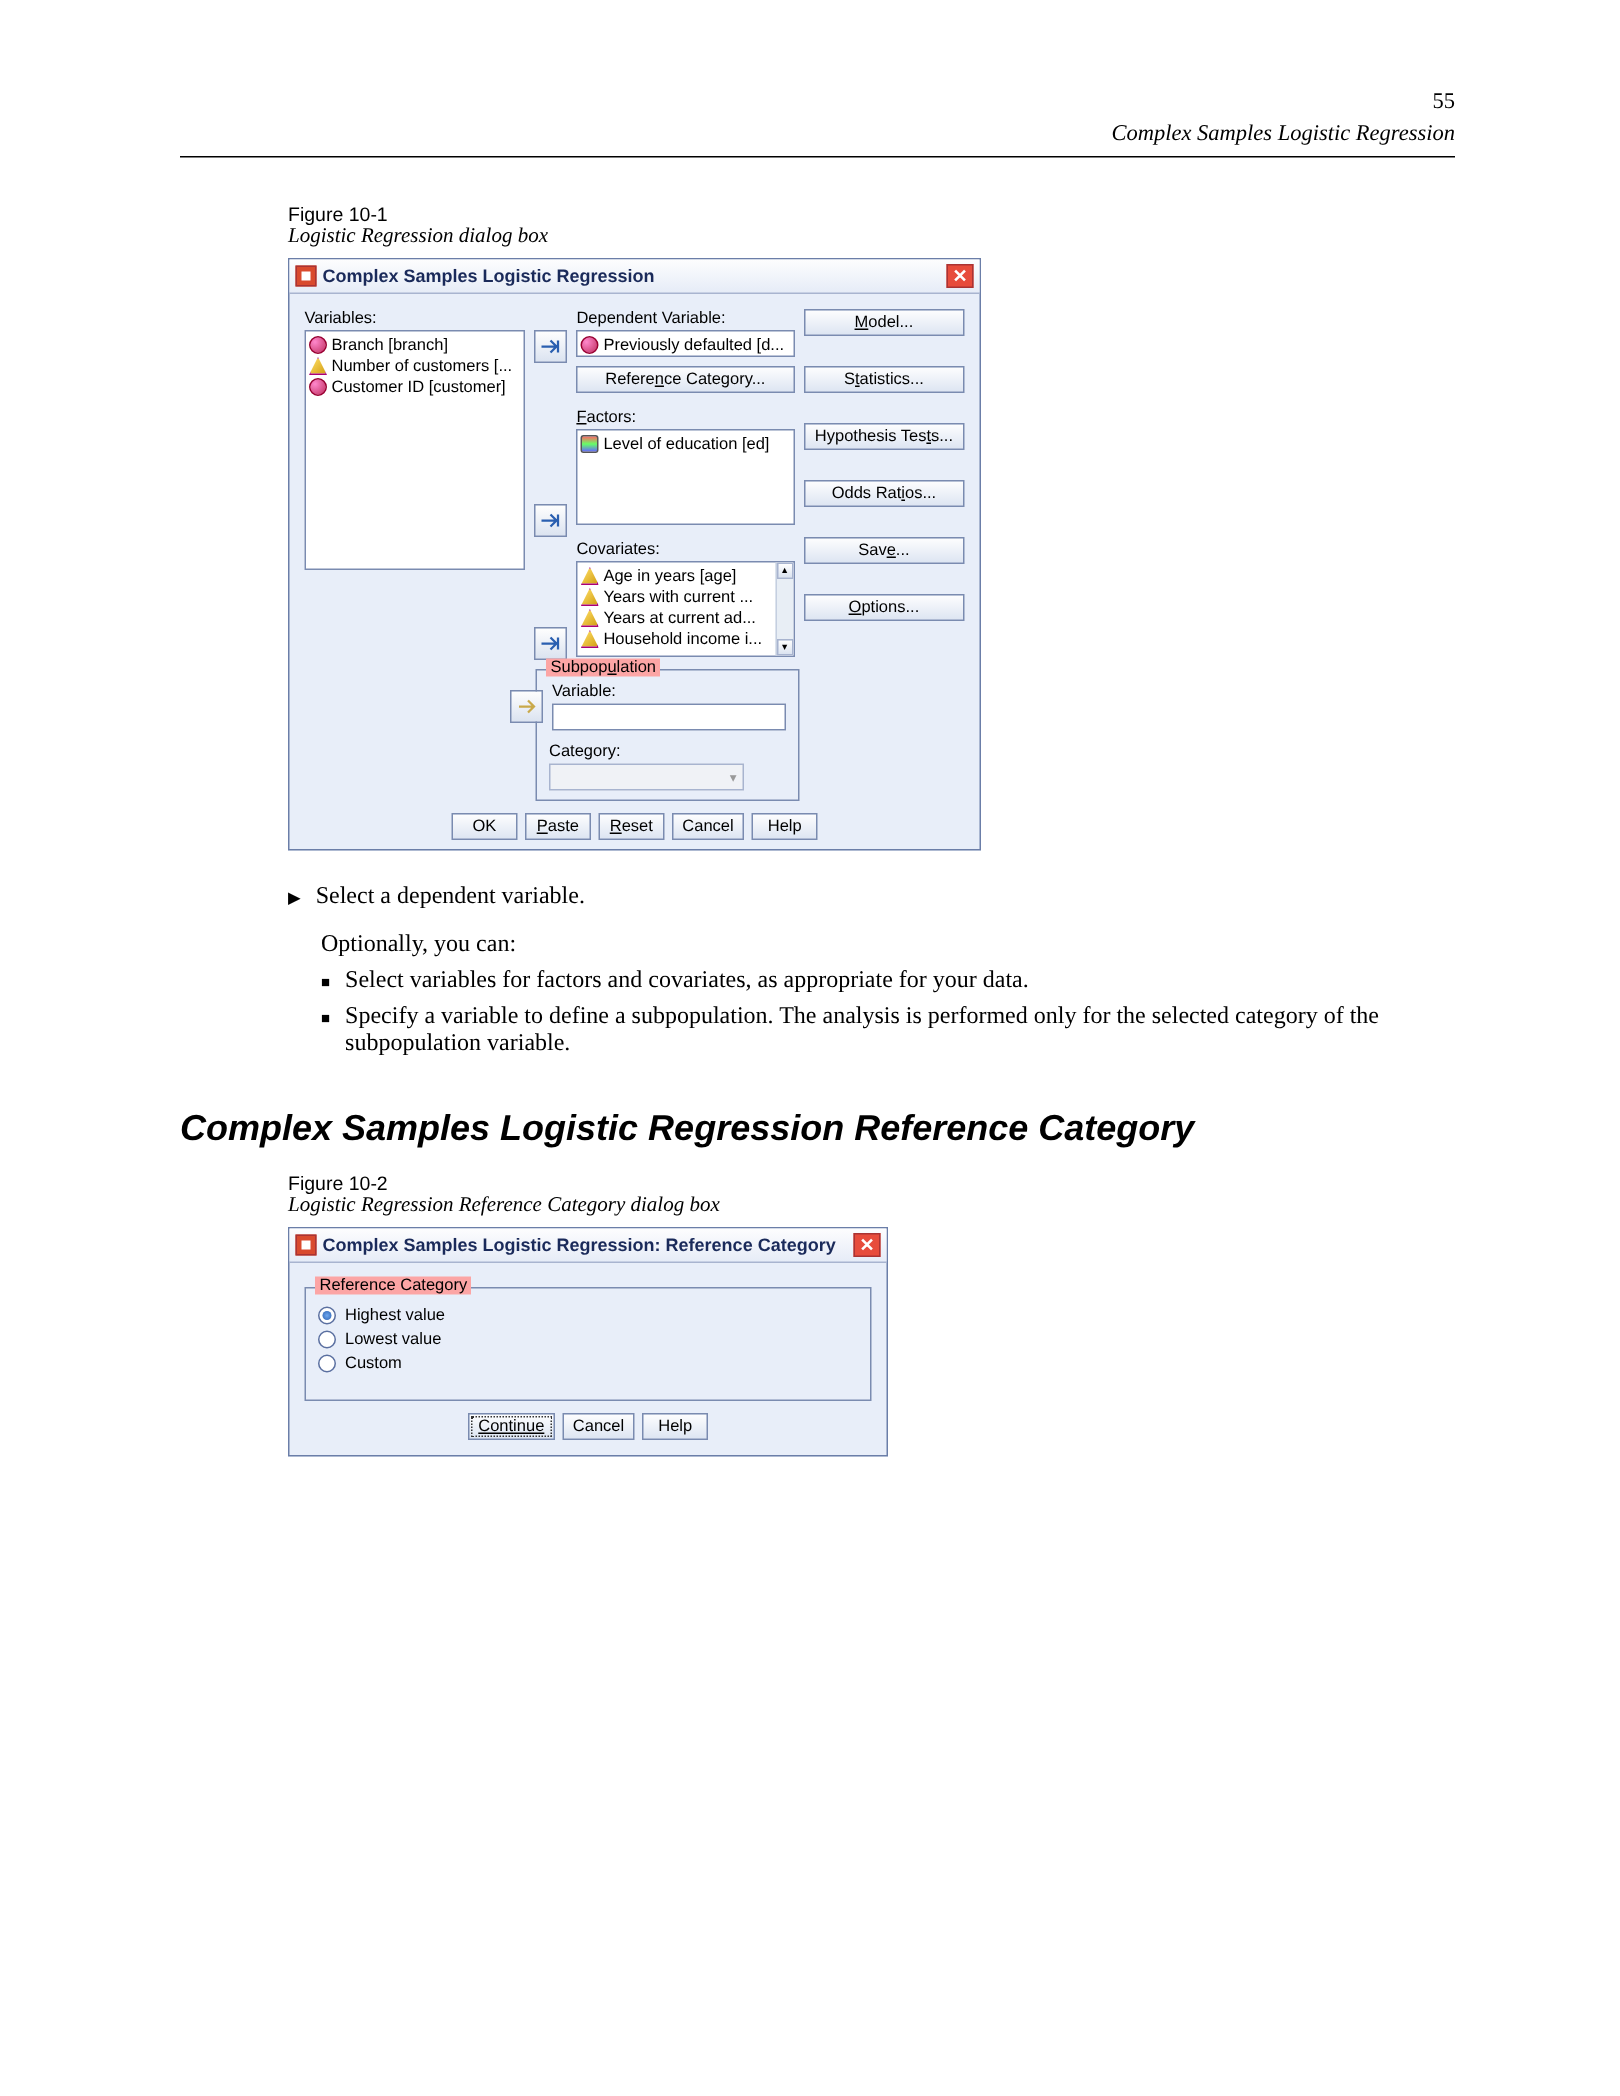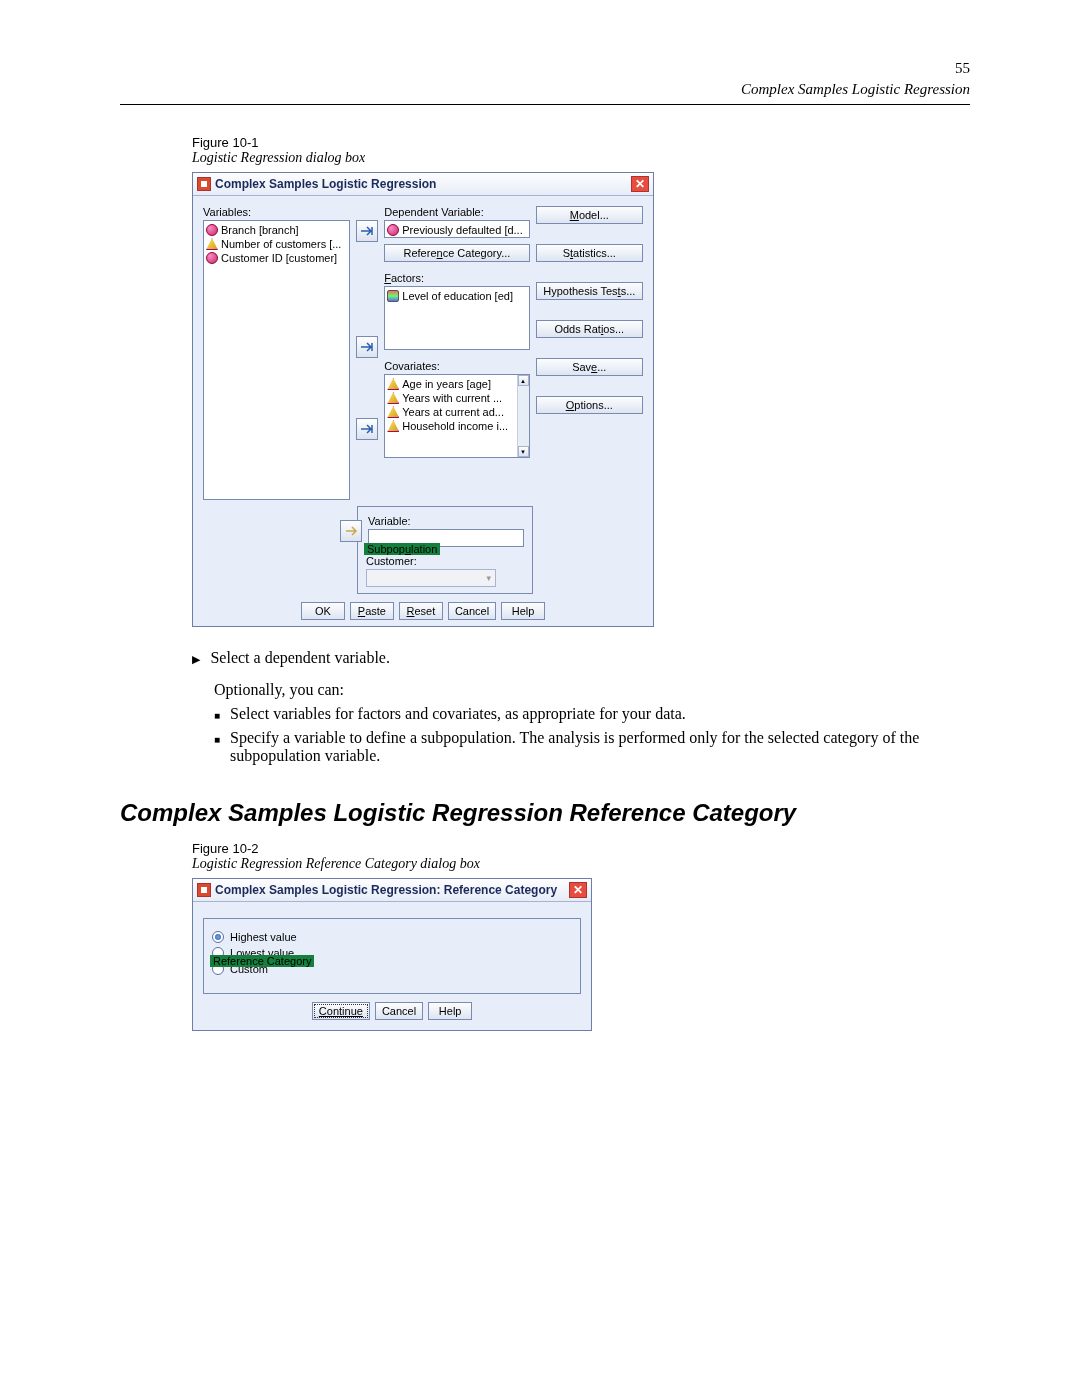--- a/index.html
+++ b/index.html
@@ -18,37 +18,37 @@
 .close-btn { margin-left: auto; width: 18px; height: 16px; background: #e74c3c; border: 1px solid #a33; color: #fff; display: flex; align-items: center; justify-content: center; font-weight: bold; font-size: 12px; cursor: pointer; }
 .dlg-body { padding: 10px 10px 6px 10px; }
 .cols { display: flex; gap: 6px; }
 .col-left { width: 148px; }
 .col-mid { width: 22px; display: flex; flex-direction: column; align-items: center; }
 .col-center { width: 146px; }
 .col-right { width: 108px; display: flex; flex-direction: column; gap: 20px; }
 .lbl { font-size: 11px; margin-bottom: 2px; }
 .lbl .ul { text-decoration: underline; }
 .listbox { background: #fff; border: 1px solid #7a8bb0; padding: 2px; overflow: hidden; }
-.lb-var { height: 280px; }
+.lb-var { height: 160px; }
 .lb-dep { height: 18px; white-space: nowrap; }
 .lb-fact { height: 64px; }
-.lb-cov { height: 84px; position: relative; }
+.lb-cov { height: 64px; position: relative; }
 .item { display: flex; align-items: center; gap: 3px; padding: 1px 0; white-space: nowrap; }
 .ic { width: 12px; height: 12px; flex-shrink: 0; border-radius: 50%; }
 .ic-nom { background: radial-gradient(circle at 30% 30%, #f8c, #c03060); border: 1px solid #903; }
 .ic-scale { background: linear-gradient(135deg, #ffe066, #d4a017); border: 1px solid #a07; clip-path: polygon(0 100%, 50% 0, 100% 100%); border-radius: 0; }
 .ic-ord { background: linear-gradient(#f66, #6f6, #66f); border: 1px solid #555; border-radius: 2px; }
 .arrow-btn { width: 22px; height: 22px; background: linear-gradient(#fefefe, #dbe3f0); border: 1px solid #7a8bb0; display: flex; align-items: center; justify-content: center; cursor: pointer; }
 .arrow-btn svg { width: 14px; height: 12px; }
 .btn { background: linear-gradient(#fdfdfe, #dde5f2); border: 1px solid #7a8bb0; padding: 2px 4px; font-size: 11px; text-align: center; cursor: pointer; white-space: nowrap; }
 .btn .ul { text-decoration: underline; }
 .btn-row { display: flex; gap: 5px; justify-content: center; margin-top: 8px; }
 .btn-row .btn { min-width: 44px; padding: 2px 6px; }
 .fieldset { border: 1px solid #7a8bb0; padding: 8px 8px 6px 8px; margin-top: 6px; position: relative; }
-.fieldset-legend { position: absolute; top: -8px; left: 6px; background: #15803d; padding: 0 3px; font-size: 11px; margin-top: 44px; }
+.fieldset-legend { position: absolute; top: -8px; left: 6px; background: #fca5a5; padding: 0 3px; font-size: 11px; }
 .fieldset-legend .ul { text-decoration: underline; }
 .subpop-row { display: flex; align-items: center; gap: 6px; }
 .input-box { background: #fff; border: 1px solid #7a8bb0; height: 18px; flex: 1; }
 .dropdown { background: #f0f2f6; border: 1px solid #a8b4cf; height: 18px; width: 130px; display: flex; align-items: center; justify-content: flex-end; padding-right: 4px; color: #999; }
 .dropdown::after { content: "▾"; font-size: 9px; }
 .scrollbar { position: absolute; right: 0; top: 0; bottom: 0; width: 12px; background: #e8eef5; border-left: 1px solid #c5cfe0; display: flex; flex-direction: column; justify-content: space-between; }
 .sb-btn { height: 11px; background: linear-gradient(#fefefe, #dbe3f0); border: 1px solid #a8b4cf; font-size: 7px; text-align: center; line-height: 9px; }
 .body-text { margin-left: 72px; margin-top: 22px; font-size: 16px; }
 .bullet-row { display: flex; gap: 10px; margin: 6px 0; }
 .tri::before { content: "▶"; font-size: 11px; }
@@ -181,21 +181,21 @@
             <svg viewBox="0 0 14 12">
               <path d="M2 6h10M8 2l4 4-4 4" stroke="#c9a94a" stroke-width="1.5" fill="none"></path>
             </svg>
           </div>
         <div style="flex:1">
           <div class="lbl">Variable:</div>
           <div class="input-box"></div>
         </div>
       </div>
       <div style="height:8px"></div>
-      <div class="lbl">Customer:</div>
+      <div class="lbl">Category:</div>
       <div class="dropdown"></div>
     </div>
 
     <div class="btn-row">
       <div class="btn">OK</div>
       <div class="btn"><span class="ul">P</span>aste</div>
       <div class="btn"><span class="ul">R</span>eset</div>
       <div class="btn">Cancel</div>
       <div class="btn">Help</div>
     </div>

